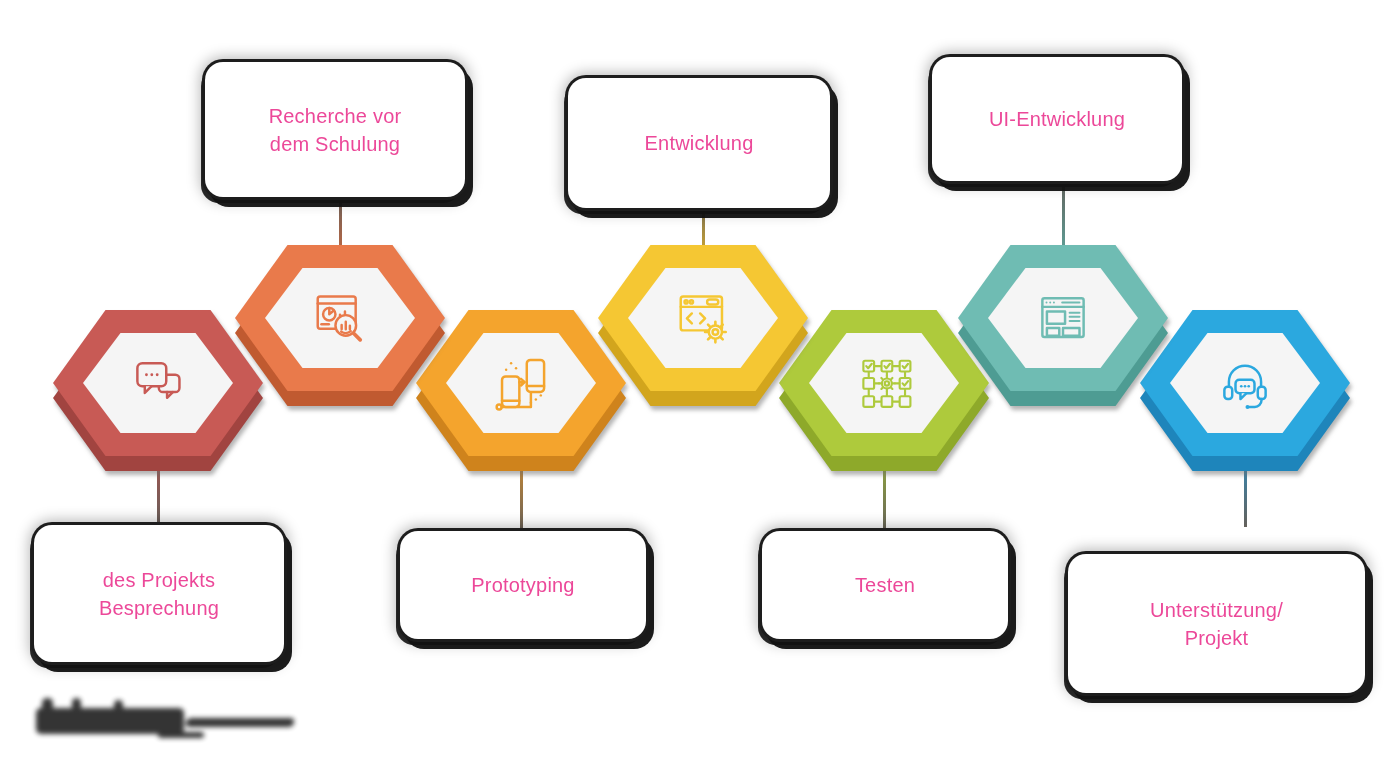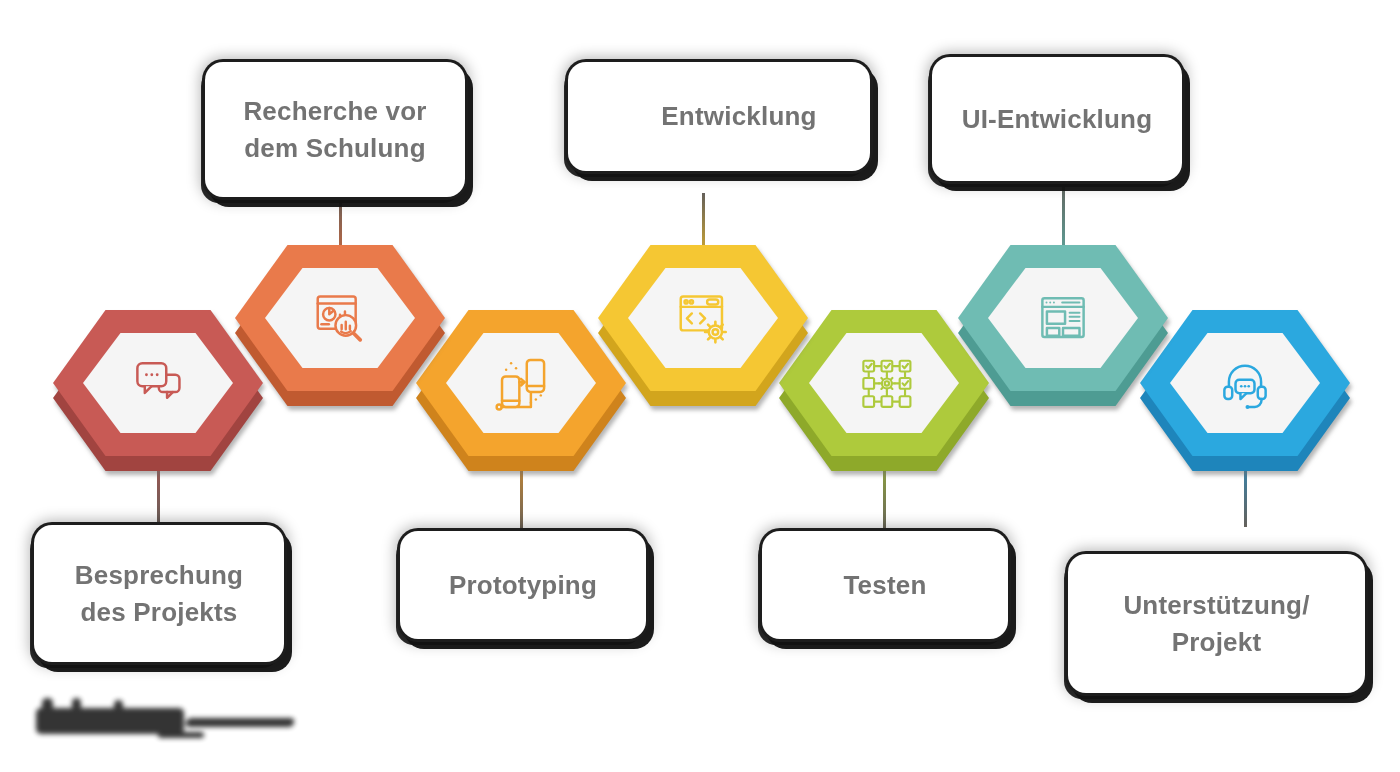--- a/index.html
+++ b/index.html
@@ -21,21 +21,21 @@
        clip-path:polygon(0% 50%,25% 0%,75% 0%,100% 50%,75% 100%,25% 100%);}
   .hex-icon{position:absolute;left:72px;top:40px;width:66px;height:66px;}
 
   
   .label-box{position:absolute;background:#ffffff;border-radius:18px;z-index:4;
       display:flex;flex-direction:column;align-items:center;justify-content:center;
       box-shadow:0 0 0 3px #1d1d1d,
                  6px 8px 0 2px rgba(18,18,18,.96),
                  -4px 6px 0 0 rgba(18,18,18,.9),
                  0 0 14px 5px rgba(0,0,0,.28);}
-  .label-line{font-size:26px;font-weight:700;color:#737373;line-height:1.4;
+  .label-line{font-size:20px;font-weight:400;color:#ec4899;line-height:1.4;
       letter-spacing:.2px;white-space:nowrap;}
 
   
   .logo{position:absolute;left:36px;top:696px;width:300px;height:50px;
         filter:blur(2.6px);opacity:.92;z-index:2;}
   .logo div{position:absolute;background:#232323;border-radius:5px;}
   .lg-b1{left:0;top:12px;width:148px;height:26px;}
   .lg-b2{left:6px;top:2px;width:11px;height:18px;}
   .lg-b3{left:36px;top:2px;width:9px;height:18px;}
   .lg-b4{left:78px;top:4px;width:9px;height:16px;}
@@ -55,22 +55,22 @@
   <rect x="41" y="30" width="25" height="21" rx="5"></rect>
   <path d="M51 51 v7 l7 -7"></path>
   <rect x="15" y="16" width="35" height="28" rx="6" fill="#f5f5f5"></rect>
   <path d="M24 44 v8 l8 -8" fill="#f5f5f5"></path>
   <circle cx="26" cy="30" r="1.7" fill="#c85a55" stroke="none"></circle>
   <circle cx="32.5" cy="30" r="1.7" fill="#c85a55" stroke="none"></circle>
   <circle cx="39" cy="30" r="1.7" fill="#c85a55" stroke="none"></circle>
       </svg>
     </div>
     <div class="label-box" style="left: 34px; top: 525px; width: 250px; height: 137px;">
+      <div class="label-line">des Projekts</div>
       <div class="label-line">Besprechung</div>
-      <div class="label-line">des Projekts</div>
     </div>
     <div class="connector" style="left: 338.5px; top: 193px; height: 66px; background: linear-gradient(rgb(87, 82, 76) 0%, rgb(192, 90, 48) 100%);"></div>
     <div class="hex-wrap" style="left: 235px; top: 245px; z-index: 3;">
       <div class="hex hex-side" style="background: rgb(192, 90, 48);"></div>
       <div class="hex hex-face" style="background: rgb(233, 122, 75);"></div>
       <div class="hex-inner" style="background: rgb(245, 245, 245);"></div>
       <svg class="hex-icon" viewBox="0 0 80 80" fill="none" stroke="#e97a4b" stroke-width="3" stroke-linecap="round" stroke-linejoin="round">
   <rect x="13" y="14" width="46" height="39" rx="3"></rect>
   <line x1="13" y1="22.5" x2="59" y2="22.5"></line>
   <circle cx="27" cy="35.5" r="7.5"></circle>
@@ -123,21 +123,21 @@
   <circle cx="26" cy="20.5" r="1.9"></circle>
   <rect x="45" y="17.5" width="13.5" height="6" rx="3"></rect>
   <path d="M26.5 34.5 l-6 6 l6 6"></path>
   <path d="M36.5 34.5 l6 6 l-6 6"></path>
   <path stroke-width="3.2" d="M63 57 H67.5 M47 57 H42.5 M55 49 V44.5 M55 65 V69.5
     M60.7 51.3 L63.9 48.1 M49.3 51.3 L46.1 48.1 M60.7 62.7 L63.9 65.9 M49.3 62.7 L46.1 65.9"></path>
   <circle cx="55" cy="57" r="8" fill="#f5f5f5"></circle>
   <circle cx="55" cy="57" r="3.4"></circle>
       </svg>
     </div>
-    <div class="label-box" style="left: 568px; top: 62px; width: 262px; height: 109px; padding-left: 40px;">
+    <div class="label-box" style="left: 568px; top: 78px; width: 262px; height: 130px;">
       <div class="label-line">Entwicklung</div>
     </div>
     <div class="connector" style="left: 882.5px; top: 450px; height: 85px; background: linear-gradient(rgb(142, 169, 42) 0%, rgb(87, 82, 76) 100%);"></div>
     <div class="hex-wrap" style="left: 779px; top: 310px; z-index: 2;">
       <div class="hex hex-side" style="background: rgb(142, 169, 42);"></div>
       <div class="hex hex-face" style="background: rgb(174, 202, 60);"></div>
       <div class="hex-inner" style="background: rgb(245, 245, 245);"></div>
       <svg class="hex-icon" viewBox="0 0 80 80" fill="none" stroke="#aeca3c" stroke-width="3" stroke-linecap="round" stroke-linejoin="round">
   <g stroke-width="2.6">
   <path d="M28 19.5 h9 M50 19.5 h9 M21.5 26 v8 M65.5 26 v8 M43.5 26 v5

